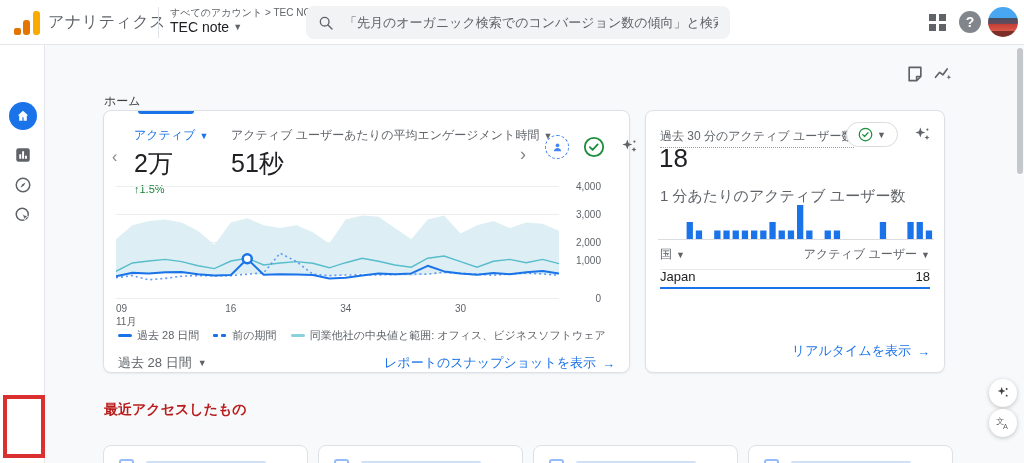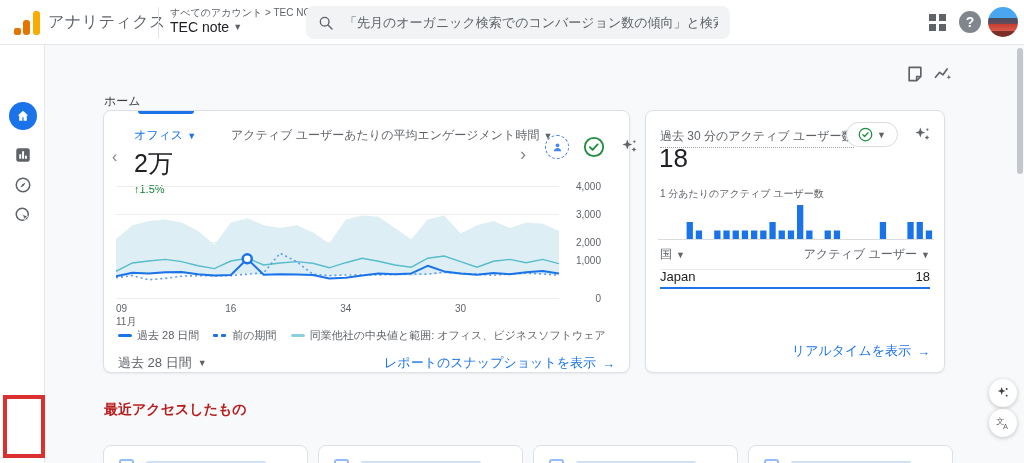--- a/index.html
+++ b/index.html
@@ -62,21 +62,21 @@
   .sw-teal { width:14px; height:3px; border-radius:2px; background:#8ad1dd; }
   .ov-footer { position:absolute; left:14px; right:14px; top:243px; display:flex; justify-content:space-between; align-items:center; }
   .range-sel { font-size:13px; color:#5f6368; display:flex; align-items:center; gap:6px; cursor:pointer; }
   .link { font-size:13px; color:#1a73e8; font-weight:500; cursor:pointer; display:flex; align-items:center; gap:6px; }
 
   
   .realtime { left:645px; width:300px; height:263px; }
   .rt-title { position:absolute; left:14px; top:17px; font-size:12px; color:#5f6368; border-bottom:1px dotted #9aa0a6; padding-bottom:2px; }
   .rt-pill { position:absolute; left:200px; top:11px; width:52px; height:25px; border:1px solid #dadce0; border-radius:13px; display:flex; align-items:center; justify-content:center; gap:4px; cursor:pointer; background:#fff; }
   .rt-value { position:absolute; left:13px; top:32px; font-size:26px; color:#202124; }
-  .rt-sub { position:absolute; left:14px; top:76px; font-size:10px; color:#5f6368; }
+  .rt-sub { position:absolute; left:14px; top:76px; font-size:15px; color:#5f6368; }
   .rt-table-head { position:absolute; left:14px; right:14px; top:135px; display:flex; justify-content:space-between; font-size:12px; color:#5f6368; padding-bottom:6px; border-bottom:1px solid #e8eaed; }
   .rt-table-head .col { display:flex; align-items:center; gap:4px; cursor:pointer; }
   .rt-row { position:absolute; left:14px; right:14px; top:158px; display:flex; justify-content:space-between; font-size:13px; color:#202124; }
   .rt-bar { position:absolute; left:14px; right:14px; top:176px; height:2px; background:#1a73e8; }
   .rt-footer { position:absolute; right:14px; bottom:12px; }
 
   
   .recent-title { position:absolute; left:104px; top:401px; font-size:14px; font-weight:bold; color:#b91c1c; }
   .recent-card { position:absolute; top:445px; width:205px; height:60px; background:#fff; border:1px solid #dde1e6; border-radius:8px; cursor:pointer; }
   .recent-card .ric { position:absolute; left:15px; top:13px; width:15px; height:15px; border:2px solid #7baaf7; border-radius:3px; opacity:.8; }
@@ -167,32 +167,33 @@
         <path d="M19 13l.8 2 2 .8-2 .8-.8 2-.8-2-2-.8 2-.8z" fill="#5f6368"></path>
       </svg>
   </div>
 
   <div class="card overview">
     <div class="tab-ind"></div>
     <span class="chev" style="left:8px; top:38px;">‹</span>
 
     <div class="metric m1" style="left:30px;">
       <div class="mlabel">
-        <span>オフィス</span>
+        <span>アクティブ</span>
           <span class="caret" style="color:#1a73e8">▼</span>
       </div>
       <div class="mvalue">2万</div>
       <div class="mdelta delta-up"><span>↑</span><span>1.5%</span></div>
     </div>
 
     <div class="metric m2" style="left:127px;">
       <div class="mlabel">
         <span>アクティブ ユーザーあたりの平均エンゲージメント時間</span>
           <span class="caret">▼</span>
       </div>
+      <div class="mvalue">51秒</div>
     </div>
 
     <span class="chev" style="left:416px; top:34px; font-size:18px;">›</span>
     <div class="ov-icons" style="left:441px;">
       <span class="badge-dashed">
         <svg width="13" height="13" viewBox="0 0 24 24">
             <circle cx="12" cy="8" r="3.4" fill="#4285f4"></circle>
             <path d="M5 19c1-4 4-6 7-6s6 2 7 6z" fill="#4285f4"></path>
           </svg>
       </span>

